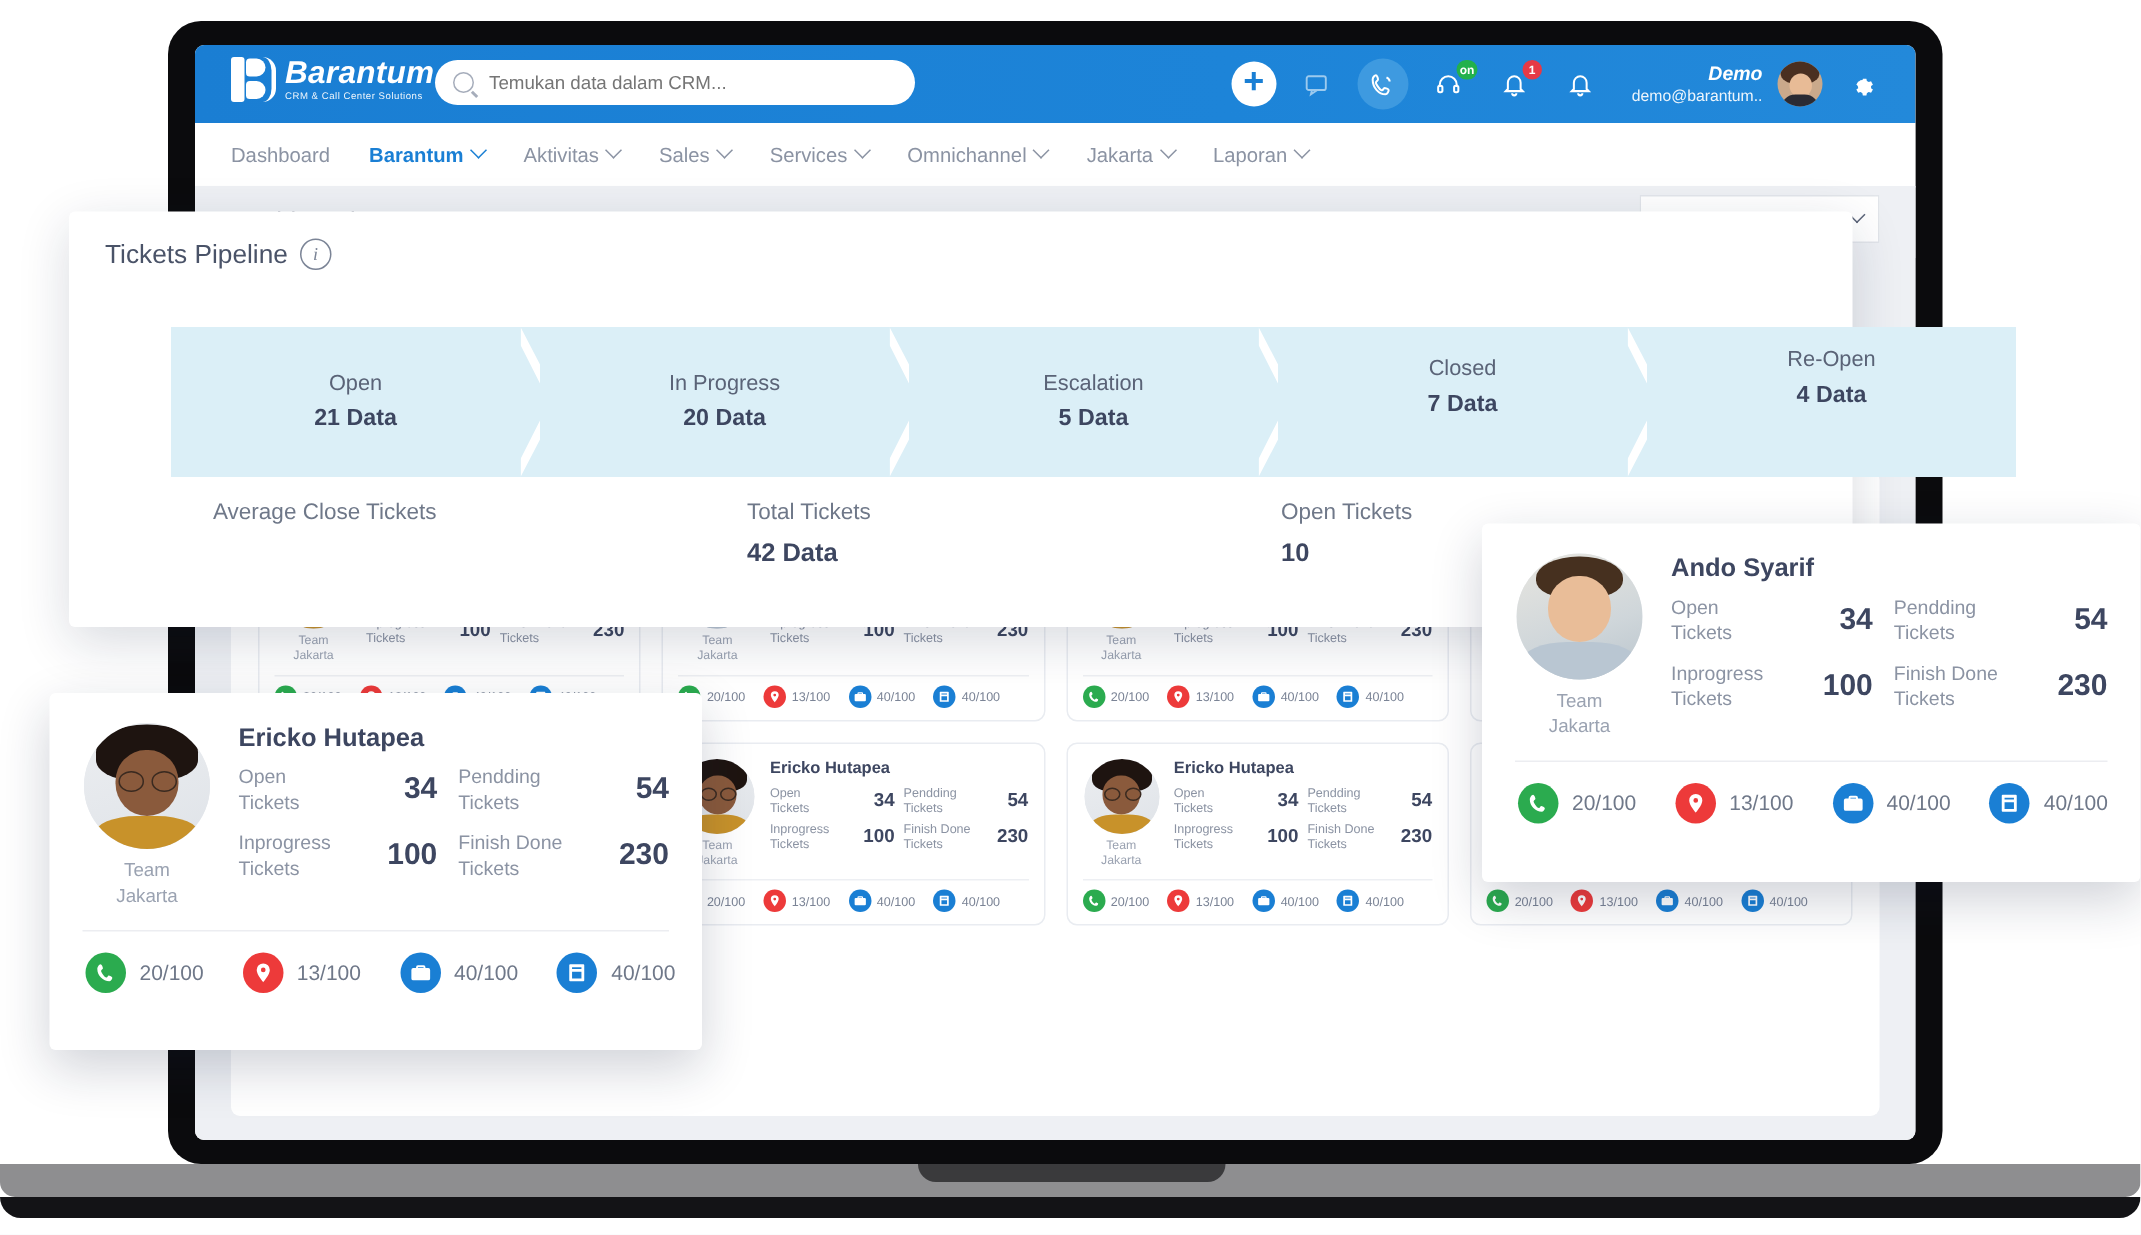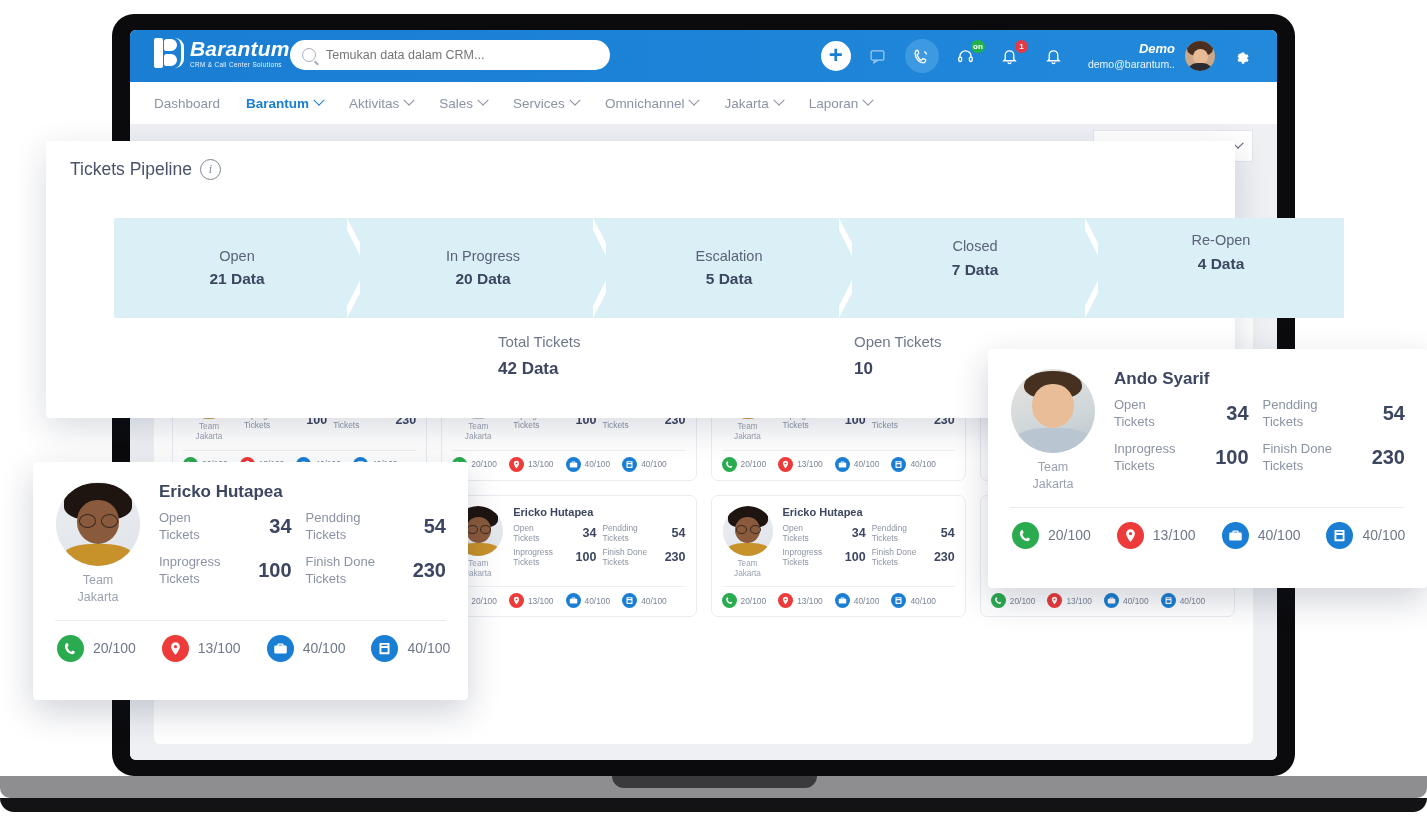--- a/index.html
+++ b/index.html
@@ -829,20 +829,21 @@
         </div>
         <div class="chev" style="left: 971px;"></div>
         <div class="seg" style="left: 984px; width: 246px; justify-content: flex-start; padding-top: 12px; box-sizing: border-box;">
           <div class="sl">Re-Open</div>
           <div class="sv">4 Data</div>
         </div>
       </div>
 
     <div class="stats" id="plStats">
         <div class="stat">
+          <div class="t">Average Close Tickets</div>
         </div>
         <div class="stat">
           <div class="t">Total Tickets</div>
           <div class="v">42 Data</div>
         </div>
         <div class="stat">
           <div class="t">Open Tickets</div>
           <div class="v">10</div>
         </div>
       </div>

